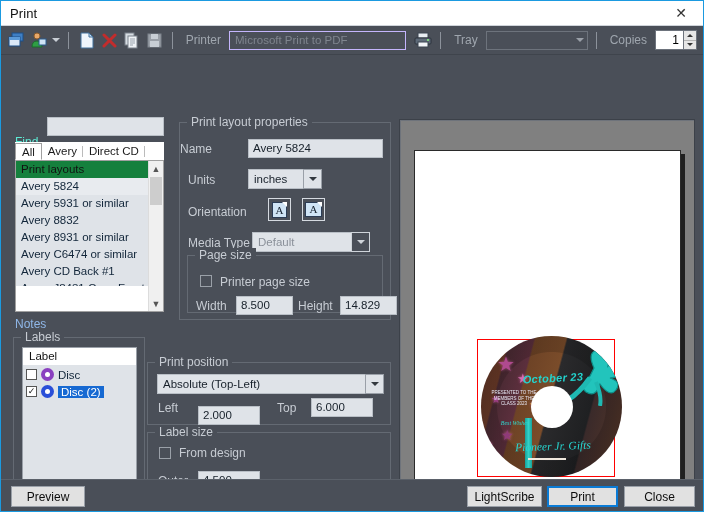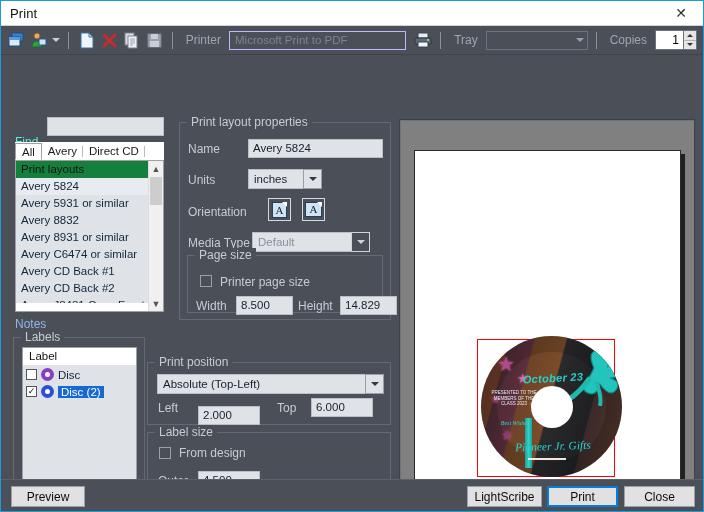--- a/index.html
+++ b/index.html
@@ -490,21 +490,20 @@
 
   <div class="layoutlist">
     <div class="hdr">Print layouts</div>
     <div class="rows">
       <div class="row sel">Avery 5824</div>
       <div class="row">Avery 5931 or similar</div>
       <div class="row">Avery 8832</div>
       <div class="row">Avery 8931 or similar</div>
       <div class="row">Avery C6474 or similar</div>
       <div class="row">Avery CD Back #1</div>
-      <div class="row">Avery CD Back #2</div>
       <div class="row clip">Avery J8431 Case Front</div>
     </div>
     <div class="lscroll">
       <div class="arrow">▲</div>
       <div class="thumb"></div>
       <div class="arrow" style="position:absolute;bottom:0;left:0;right:0;">▼</div>
     </div>
   </div>
 
   <span class="notes-label">Notes</span>
@@ -544,21 +543,21 @@
             <i></i>
             <i></i>
           </span>
       </div>
     </div>
   </div>
 
   <div class="group plp-group">
     <span class="legend">Print layout properties</span>
 
-    <span class="row-lbl" style="left:8px; top:19px;">Name</span>
+    <span class="row-lbl" style="left:0; top:19px;">Name</span>
     <div class="txt" style="left:68px; top:16px; width:135px;">Avery 5824</div>
 
     <span class="row-lbl" style="left:8px; top:50px;">Units</span>
     <div class="combo light" style="left:68px; top:46px; width:74px;">
       <span class="cval">inches</span>
       <span class="cbtn">
           <span class="arw"></span>
         </span>
     </div>
 

